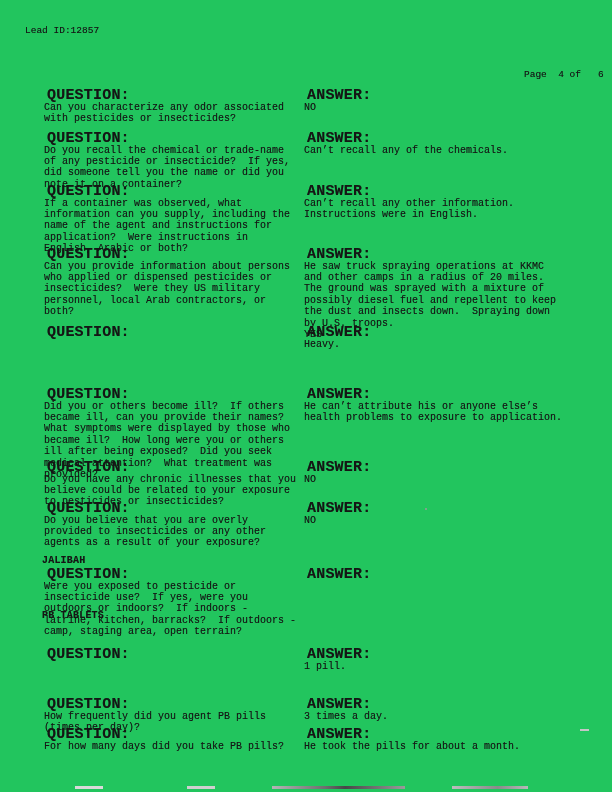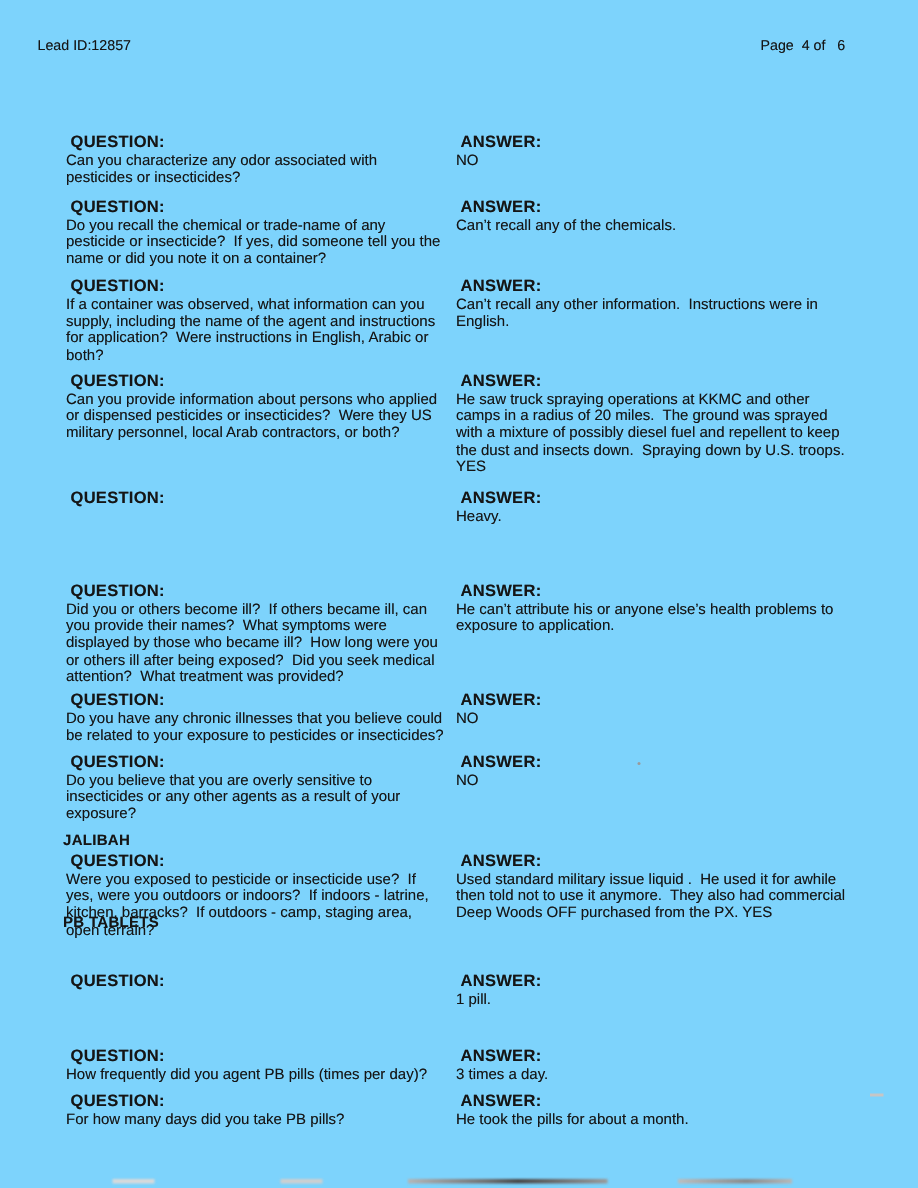--- a/index.html
+++ b/index.html
@@ -1,44 +1,44 @@
 <!DOCTYPE html>
 <html><head>
 <meta charset="utf-8">
 <style>
   html, body { margin: 0; padding: 0; background: #ffffff; }
   .sheet {
     position: relative;
     width: 612px;
     height: 792px;
-    background: #7dd3fc;
-    font-family: Liberation Sans, sans-serif;
+    background: #22c55e;
+    font-family: Liberation Mono, monospace;
     color: #151515;
     overflow: hidden;
     text-shadow: 0 0 0.35px rgba(20,20,20,0.45);
   }
   .hdr {
     position: absolute;
     top: 25px;
     font-size: 9.5px;
     white-space: pre;
   }
   .hdr-left { left: 25px; }
-  .hdr-right { left: 507px; }
+  .hdr-right { left: 524px; margin-top: 44px; }
   .row {
     position: absolute;
     left: 44px;
     display: flex;
     align-items: flex-start;
   }
   .qcell { width: 254px; margin-right: 6px; }
   .acell { width: 262px; }
   .lbl {
     font-weight: bold;
-    font-size: 11px;
+    font-size: 15px;
     line-height: 11.5px;
     padding-left: 3px;
     letter-spacing: 0.2px;
   }
   .btext {
     font-size: 10px;
     line-height: 11.4px;
     white-space: pre-wrap;
   }
   .section-hdr {
@@ -148,38 +148,37 @@
     </div>
     <div class="acell">
       <div class="lbl">ANSWER:</div>
       <div class="btext">NO</div>
     </div>
   </div>
 
   <div class="row" style="top:503px">
     <div class="qcell">
       <div class="lbl">QUESTION:</div>
-      <div class="btext">Do you believe that you are overly sensitive to insecticides or any other agents as a result of your exposure?</div>
+      <div class="btext">Do you believe that you are overly provided to insecticides or any other agents as a result of your exposure?</div>
     </div>
     <div class="acell">
       <div class="lbl">ANSWER:</div>
       <div class="btext">NO</div>
     </div>
   </div>
 
   <div class="section-hdr" style="top:555px">JALIBAH</div>
 
   <div class="row" style="top:569px">
     <div class="qcell">
       <div class="lbl">QUESTION:</div>
       <div class="btext">Were you exposed to pesticide or insecticide use?  If yes, were you outdoors or indoors?  If indoors - latrine, kitchen, barracks?  If outdoors - camp, staging area, open terrain?</div>
     </div>
     <div class="acell">
       <div class="lbl">ANSWER:</div>
-      <div class="btext">Used standard military issue liquid .  He used it for awhile then told not to use it anymore.  They also had commercial Deep Woods OFF purchased from the PX. YES</div>
     </div>
   </div>
 
   <div class="section-hdr" style="top:610px">PB TABLETS</div>
 
   <div class="row" style="top:649px">
     <div class="qcell">
       <div class="lbl">QUESTION:</div>
     </div>
     <div class="acell">

